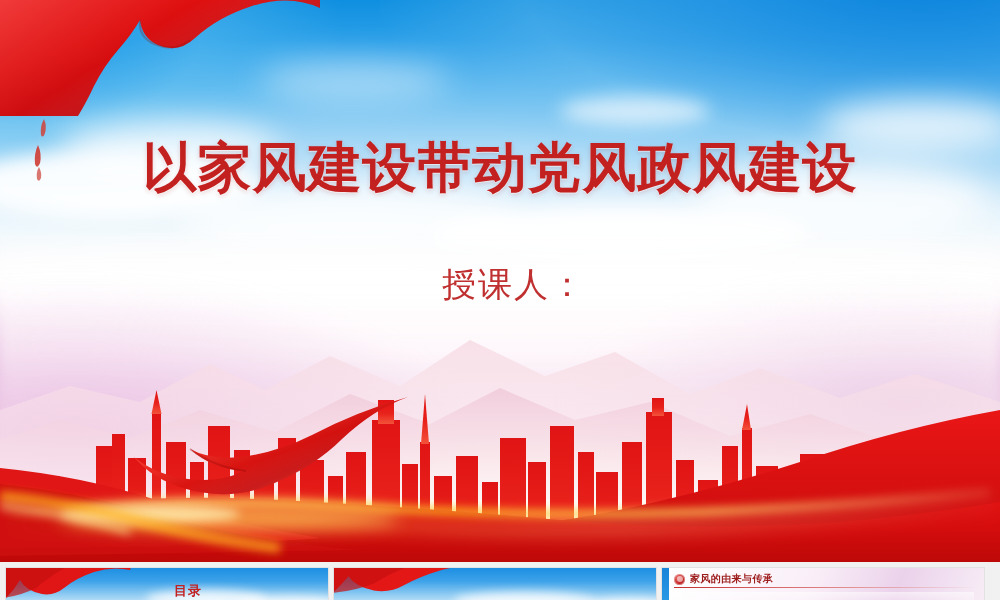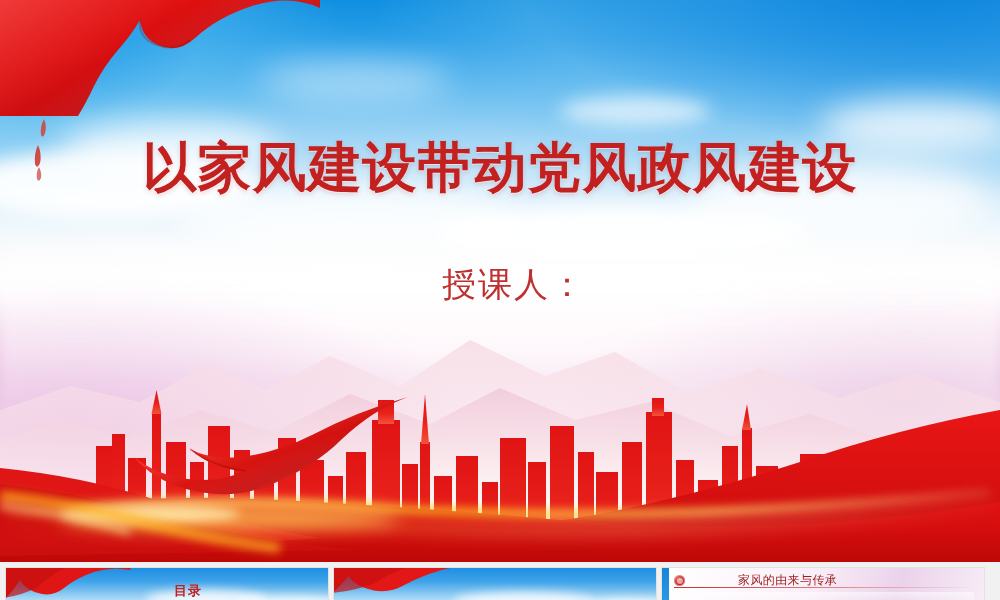--- a/index.html
+++ b/index.html
@@ -222,26 +222,25 @@
     position: relative;
     flex: 0 0 auto;
   }
   .tc-icon::after {
     content: "";
     position: absolute; left: 2.5px; top: 2.5px;
     width: 6px; height: 6px; border-radius: 50%;
     background: rgba(255,255,255,0.55);
   }
   .tc-label {
-    font-size: 12px;
-    font-weight: normal;
+    font-size: 10px;
+    font-weight: bold;
     color: #9d1d1d;
     letter-spacing: 0.4px;
     white-space: nowrap;
-    margin-left: 48px;
   }
   .tc-rule {
     position: absolute; left: 12px; right: 8px; top: 19px;
     height: 1px;
     background: linear-gradient(to right, #c43030 0%, #e08a8a 55%, rgba(220,140,140,0) 100%);
   }
   .tc-wash {
     position: absolute; left: 7px; right: 0; top: 0; bottom: 0;
     background: linear-gradient(110deg,
       rgba(255,255,255,0) 0%,

